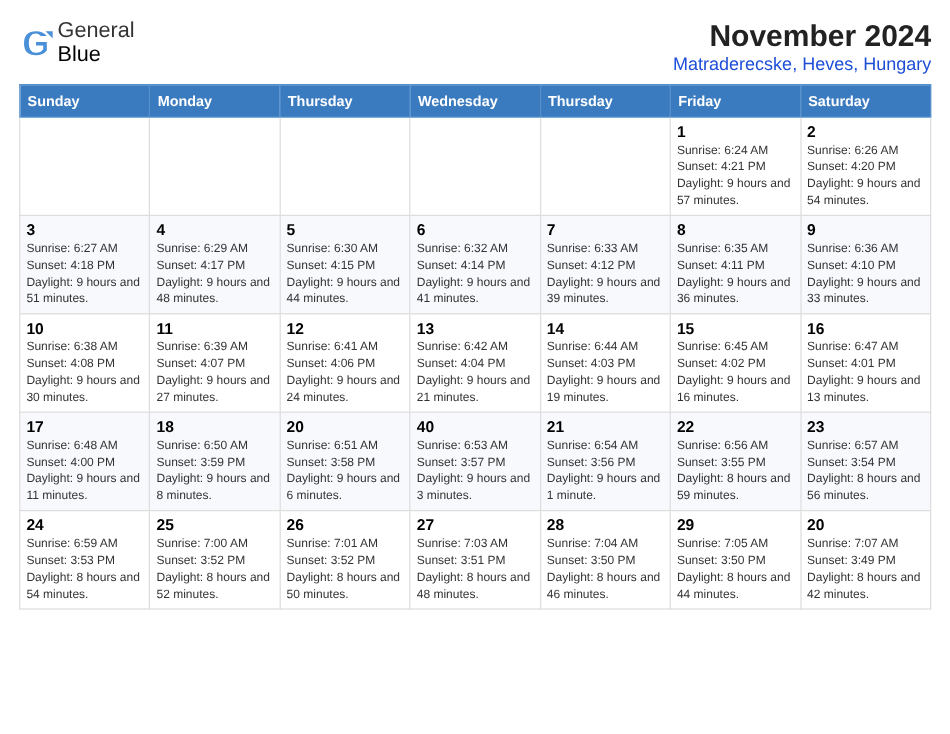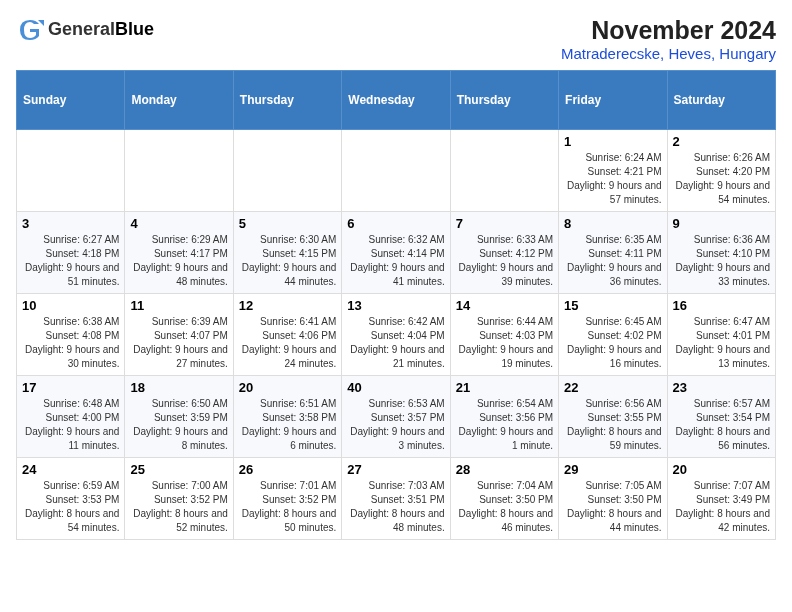--- a/index.html
+++ b/index.html
@@ -15,21 +15,22 @@
       justify-content: space-between;
       align-items: flex-start;
       margin-bottom: 8px;
     }
     .logo {
       display: flex;
       align-items: center;
     }
     .logo-text {
       display: flex;
-      font-weight: bold;
+      flex-direction: column;
+      font-weight: normal;
       font-size: 18px;
       line-height: 1.1;
     }
     .logo-text span:first-child { color: #333; }
     .logo-text span:last-child { color: #000000; }
     .logo-icon {
       width: 28px;
       height: 28px;
       margin-right: 4px;
     }
@@ -47,21 +48,21 @@
     }
     .calendar {
       width: 100%;
       border-collapse: collapse;
       font-size: 11px;
     }
     .calendar thead tr th {
       background-color: #3a7abf;
       color: #fff;
       text-align: left;
-      padding: 22px 6px;
+      padding: 6px 6px;
       font-size: 12px;
       font-weight: bold;
       border: 1px solid #5590cc;
     }
     .calendar tbody tr td {
       vertical-align: top;
       border: 1px solid #ddd;
       padding: 4px 5px;
       width: calc(100% / 7);
       background: #fff;
@@ -72,21 +73,20 @@
     }
     .day-number {
       font-weight: bold;
       font-size: 13px;
       margin-bottom: 2px;
     }
     .day-info {
       font-size: 10px;
       color: #333;
       line-height: 1.4;
-      text-align: right;
     }
     .empty-cell {
       background: #fff !important;
     }
   </style>
 </head>
 <body>
 
 <div class="header-section">
   <div class="logo">

